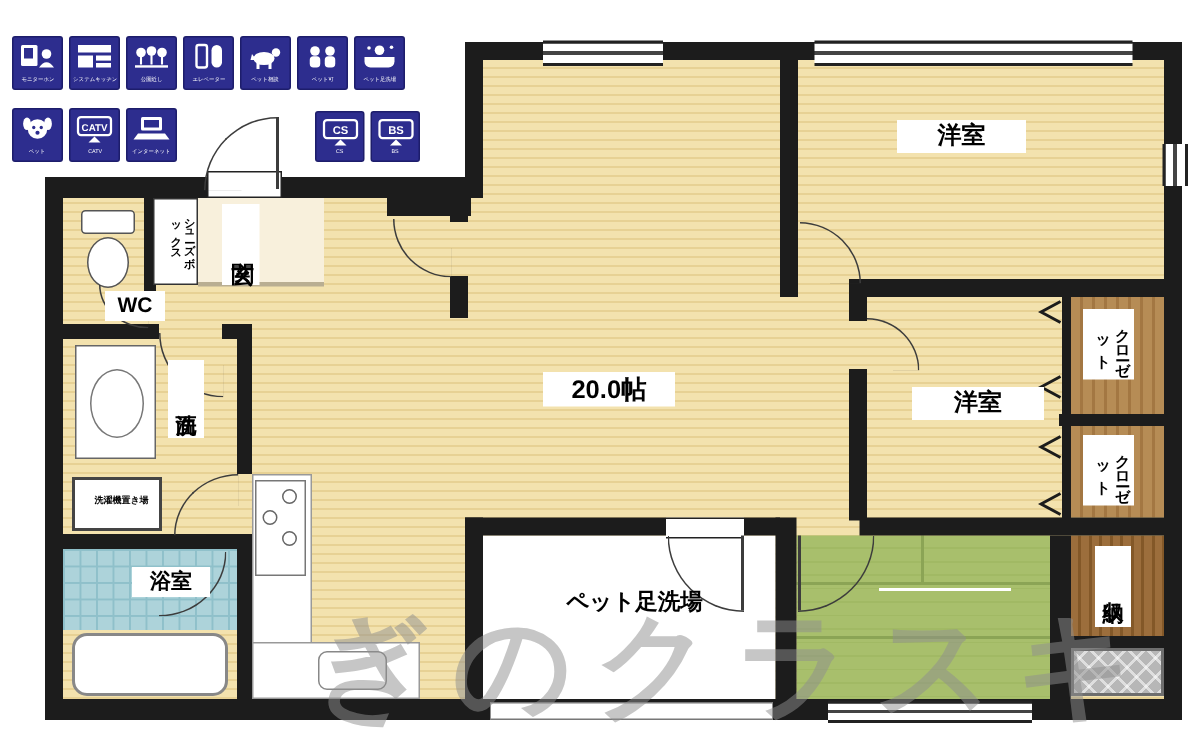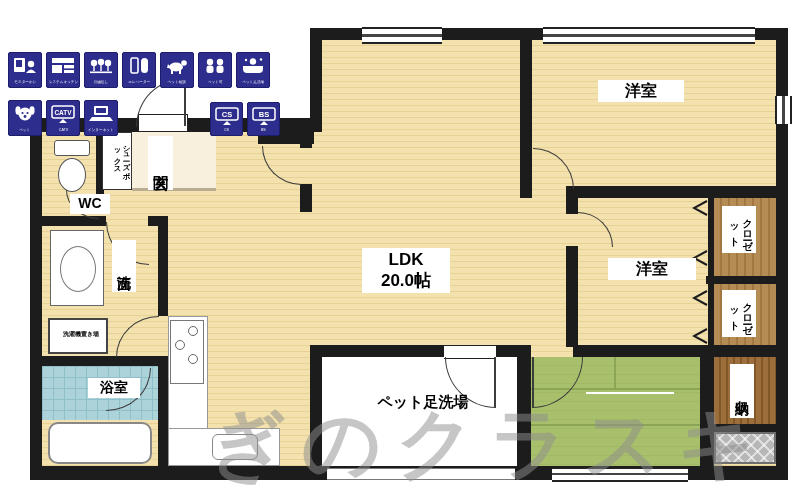--- a/index.html
+++ b/index.html
@@ -32,21 +32,21 @@
           background:#fff;z-index:25;box-sizing:border-box;}
   
   .rlabel{position:absolute;z-index:30;background:#fff;font-weight:700;text-align:center;
           color:#000;line-height:1.25;padding:1px 3px;}
   .nobg{background:transparent;}
   .vlabel{writing-mode:vertical-rl;letter-spacing:1px;}
   .chev{position:absolute;z-index:27;}
   
   .badge{position:absolute;width:34px;height:36px;background:#2d2d8e;border:1px solid #1d1d6b;
          border-radius:2px;z-index:50;display:flex;flex-direction:column;align-items:center;
-         box-sizing:border-box;margin-top:28px;}
+         box-sizing:border-box;}
   .badge svg{margin-top:3px;flex:0 0 auto;}
   .cap{color:#fff;font-size:5px;line-height:1;transform:scale(.72);transform-origin:center top;
        white-space:nowrap;margin-top:auto;margin-bottom:2px;}
   
   #watermark{position:absolute;z-index:40;left:208px;top:392px;font-size:78px;font-weight:700;
              color:#8f8f8f;opacity:.5;letter-spacing:14px;white-space:nowrap;}
   .tat-line{position:absolute;z-index:11;background:#8ba455;}
   .greybox{position:absolute;z-index:12;background:#b7b7b7;border:2.5px solid #6e6e6e;box-sizing:border-box;
     background-image:repeating-linear-gradient(45deg,rgba(255,255,255,.55) 0 2px,transparent 2px 9px),
                      repeating-linear-gradient(-45deg,rgba(255,255,255,.55) 0 2px,transparent 2px 9px);}
@@ -163,21 +163,20 @@
 
   <div class="fix" style="left:168px;top:316px;width:40px;height:150px;border-color:#999;"></div>
   <div class="fix" style="left:168px;top:428px;width:112px;height:38px;border-color:#999;"></div>
   <div class="fix" style="left:170px;top:320px;width:34px;height:64px;border-color:#777;"></div>
   <div class="burner" style="left:188px;top:326px;"></div>
   <div class="burner" style="left:175px;top:340px;"></div>
   <div class="burner" style="left:188px;top:354px;"></div>
   <div class="fix" style="left:212px;top:434px;width:46px;height:26px;border-radius:6px;border-color:#888;"></div>
 
   <div class="rlabel" style="left:362px;top:248px;width:82px;font-size:17px;">
-    <div>LDK</div>
     <div>20.0帖</div>
   </div>
   <div class="rlabel" style="left:598px;top:80px;width:80px;font-size:16px;">
     <div>洋室</div>
   </div>
   <div class="rlabel" style="left:608px;top:258px;width:82px;font-size:16px;">
     <div>洋室</div>
   </div>
   <div class="rlabel" style="left:586px;top:392px;width:82px;font-size:16px;">
   </div>

